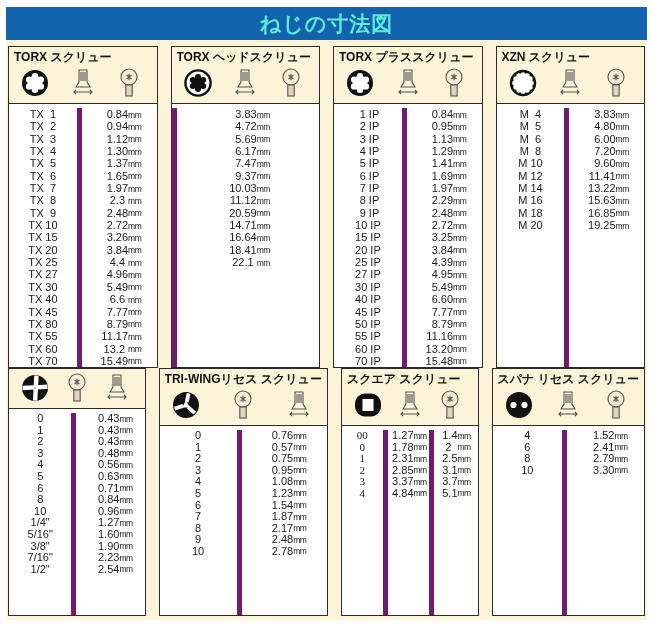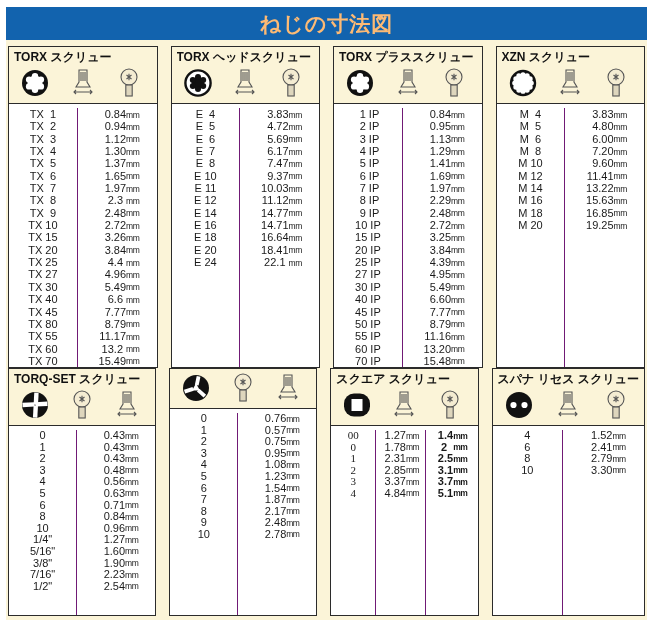--- a/index.html
+++ b/index.html
@@ -1,34 +1,34 @@
 <!DOCTYPE html>
 <html><head>
 <meta charset="utf-8">
 <style>
   * { margin:0; padding:0; box-sizing:border-box; }
   body { font-family:"Liberation Sans","DejaVu Sans",sans-serif; background:#ffffff; }
   .page { position:relative; width:653px; height:624px; background:#ffffff; overflow:hidden; }
   .board { position:absolute; left:6px; top:7px; width:641px; height:613px; background:#fbf4d8; }
-  .banner { height:33px; background:#1263ae; color:#fdba74; display:flex; align-items:center;
+  .banner { height:33px; background:#1263ae; color:#5eead4; display:flex; align-items:center;
             justify-content:center; font-size:21px; font-weight:bold; letter-spacing:1px; }
   .grid { display:grid; grid-template-columns:repeat(4,1fr); column-gap:13px; padding:0 2px; }
   .grid-top { margin-top:6px; height:318px; }
   .grid-bottom { margin-top:4px; height:248px; }
   .tbl { border:1px solid #2b2b2b; background:#ffffff; display:flex; flex-direction:column; }
   .tbl-head { background:#fbf4d8; border-bottom:1px solid #2b2b2b; padding:2px 5px 1px; }
   .tbl-title { font-size:12px; font-weight:bold; color:#111; white-space:nowrap; overflow:hidden; }
   .tbl-icons { display:flex; align-items:center; justify-content:space-between; padding:1px 10px 3px 6px; height:36px; }
   .tbl-body { flex:1; display:flex; background:#ffffff; padding-top:4px; overflow:hidden; }
   .col { display:flex; flex-direction:column; align-items:stretch; }
   .col-sz { flex:0 0 46%; }
-  .col-val { flex:1 1 auto; border-left:1px solid #701a75; }
+  .col-val { flex:1 1 auto; border-left:5px solid #701a75; }
   .c3 .col-sz { flex:0 0 30%;font-family:Liberation Serif, serif; }
   .c3 .col-val { flex:0 0 34%; }
-  .c3 .col-val:last-child { flex:1 1 auto;font-weight:bold; }
+  .c3 .col-val:last-child { flex:1 1 auto; }
   .r { height:12.35px; line-height:12.35px; font-size:11px; color:#1a1a1a; }
   .grid-bottom .r { height:11.6px; line-height:11.6px; }
   .sz { text-align:center; white-space:pre; }
   .val { display:flex; justify-content:center; }
   .num { display:inline-block; min-width:31px; text-align:right; white-space:pre; }
   .unit { font-size:8.5px; letter-spacing:-0.5px; align-self:center; padding-top:1px; color:#1a1a1a; }
   .c3 .num { min-width:24px; }
   .c3 .col-val:last-child .num { min-width:17px; }
   .ricon { width:30px; height:30px; flex:0 0 auto; }
   .licon { width:26px; height:32px; flex:0 0 auto; }
@@ -258,35 +258,20 @@
               </svg>
             <svg class="licon">
                 <use href="#sym-side"></use>
               </svg>
             <svg class="licon">
                 <use href="#sym-top"></use>
               </svg>
           </div>
         </div>
         <div class="tbl-body">
-          <div class="col col-sz">
-              <div class="r sz">E  4</div>
-              <div class="r sz">E  5</div>
-              <div class="r sz">E  6</div>
-              <div class="r sz">E  7</div>
-              <div class="r sz">E  8</div>
-              <div class="r sz">E 10</div>
-              <div class="r sz">E 11</div>
-              <div class="r sz">E 12</div>
-              <div class="r sz">E 14</div>
-              <div class="r sz">E 16</div>
-              <div class="r sz">E 18</div>
-              <div class="r sz">E 20</div>
-              <div class="r sz">E 24</div>
-            </div>
           <div class="col col-val">
               <div class="r val">
                 <span class="num">3.83</span>
                 <span class="unit">mm</span>
               </div>
               <div class="r val">
                 <span class="num">4.72</span>
                 <span class="unit">mm</span>
               </div>
               <div class="r val">
@@ -307,21 +292,21 @@
               </div>
               <div class="r val">
                 <span class="num">10.03</span>
                 <span class="unit">mm</span>
               </div>
               <div class="r val">
                 <span class="num">11.12</span>
                 <span class="unit">mm</span>
               </div>
               <div class="r val">
-                <span class="num">14.77</span>
+                <span class="num">20.59</span>
                 <span class="unit">mm</span>
               </div>
               <div class="r val">
                 <span class="num">14.71</span>
                 <span class="unit">mm</span>
               </div>
               <div class="r val">
                 <span class="num">16.64</span>
                 <span class="unit">mm</span>
               </div>
@@ -536,21 +521,20 @@
               </div>
             </div>
         </div>
       </section>
     </div>
 
     <div class="grid grid-bottom">
 
       <section class="tbl">
         <div class="tbl-head">
-          <div class="tbl-title">TORQ-SET スクリュー</div>
           <div class="tbl-icons">
             <svg class="ricon">
                 <use href="#sym-torqset"></use>
               </svg>
             <svg class="licon">
                 <use href="#sym-top"></use>
               </svg>
             <svg class="licon">
                 <use href="#sym-side"></use>
               </svg>
@@ -629,20 +613,21 @@
               <div class="r val">
                 <span class="num">2.54</span>
                 <span class="unit">mm</span>
               </div>
             </div>
         </div>
       </section>
 
       <section class="tbl">
         <div class="tbl-head">
+          <div class="tbl-title">TRI-WINGリセス スクリュー</div>
           <div class="tbl-icons">
             <svg class="ricon">
                 <use href="#sym-triwing"></use>
               </svg>
             <svg class="licon">
                 <use href="#sym-top"></use>
               </svg>
             <svg class="licon">
                 <use href="#sym-side"></use>
               </svg>

